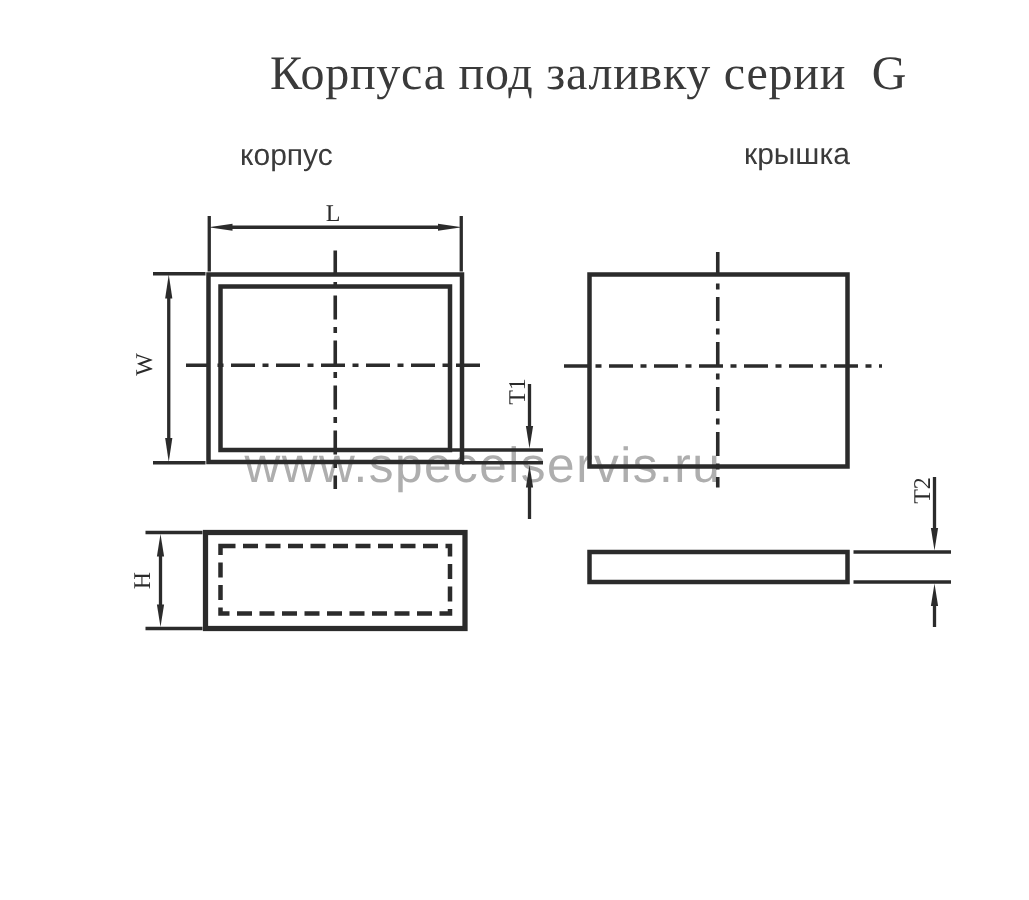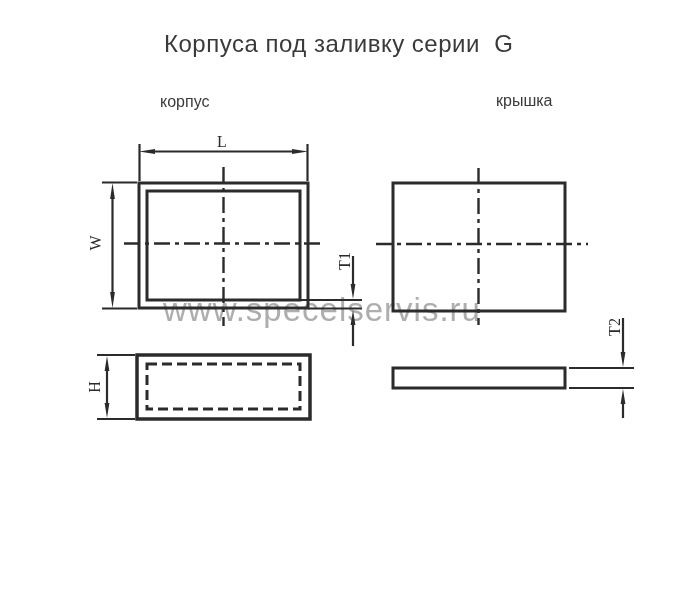--- a/index.html
+++ b/index.html
@@ -10,26 +10,26 @@
   }
   html,body{margin:0;padding:0;}
   body{
     width:686px;height:600px;
     background:var(--bg);
     font-family:"Liberation Sans",sans-serif;
     position:relative;overflow:hidden;
   }
   .canvas{position:absolute;inset:0;}
   .title{
-    position:absolute;left:164px;top:30px;
-    font-size:24px;color:var(--text);
-    white-space:pre;letter-spacing:.5px;
+    position:absolute;left:180px;top:30px;
+    font-size:32px;color:var(--text);
+    white-space:pre;letter-spacing:.5px;font-family:Liberation Serif, serif;
   }
   .view-label{
-    position:absolute;font-size:16px;color:var(--text);
+    position:absolute;font-size:20px;color:var(--text);
   }
   .view-label.body{left:160px;top:93px;}
   .view-label.cover{left:448px;top:92px;margin-left:48px;}
   .watermark{
     position:absolute;left:163px;top:290px;
     font-size:33px;line-height:40px;letter-spacing:1px;
     color:var(--watermark);z-index:1;white-space:pre;
   }
   svg.drawing{position:absolute;left:0;top:0;z-index:2;}
   .obj{stroke:var(--line);stroke-width:3;fill:none;}

